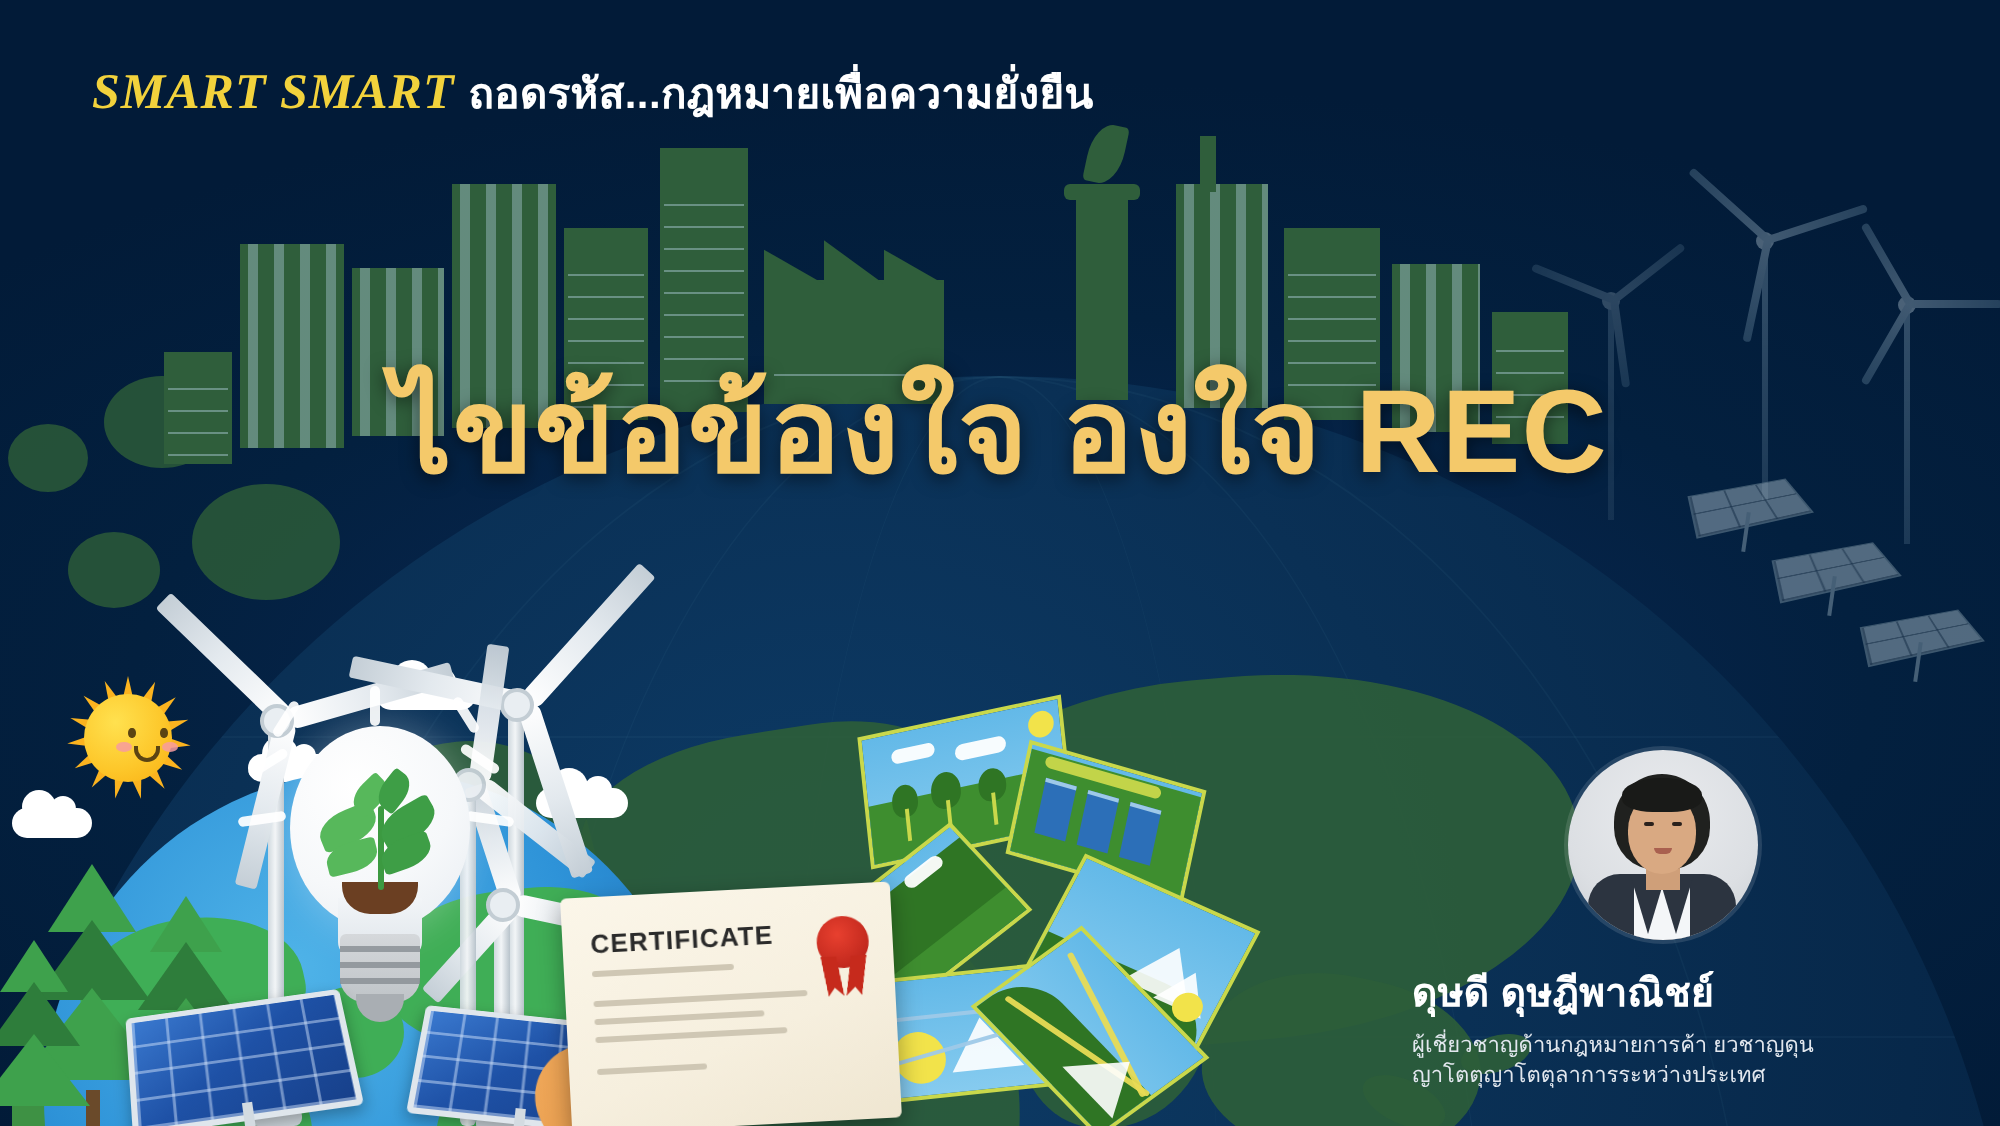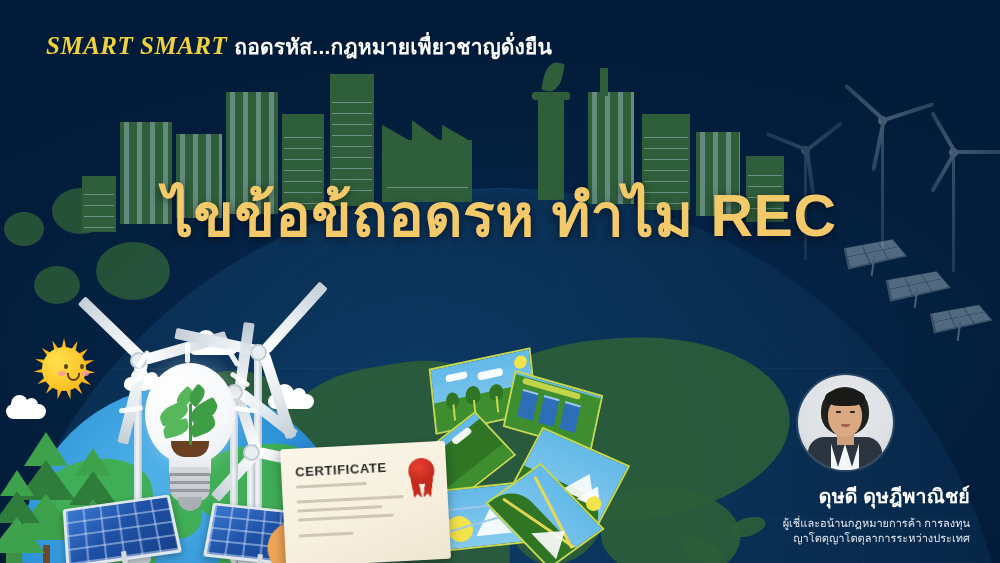--- a/index.html
+++ b/index.html
@@ -102,21 +102,21 @@
   .t1 {
     font-size:59px; line-height:1.08; font-weight:bold; color:#F4C96A;
     letter-spacing:.5px; text-shadow:0 2px 9px rgba(0,0,0,.55);
   }
   .t2 {
     margin-top:9px; font-size:41px; line-height:1.12; font-weight:bold; color:#F4C96A;
     letter-spacing:.3px; text-shadow:0 2px 9px rgba(0,0,0,.55);
   }
 
   
-  .presenter { position:absolute; right:30px; bottom:16px; width:250px; text-align:right; z-index:45; }
+  .presenter { position:absolute; right:44px; bottom:16px; width:250px; text-align:left; z-index:45; }
   .avatar {
     width:95px; height:95px; border-radius:50%; margin:0 auto 11px;
     background:radial-gradient(circle at 50% 34%, #e9ebee 0%, #dcdfe3 62%, #c8ccd1 100%);
     position:relative; overflow:hidden; box-shadow:0 0 0 2px rgba(255,255,255,.12);
   }
   .av-hair { position:absolute; left:50%; top:12px; width:48px; height:48px; margin-left:-24px;
              border-radius:50% 50% 44% 44%; background:#20211f; }
   .av-face { position:absolute; left:50%; top:22px; width:34px; height:40px; margin-left:-17px;
              border-radius:47% 47% 52% 52%; background:#d9a982; }
   .av-fringe{ position:absolute; left:50%; top:14px; width:40px; height:17px; margin-left:-20px;
@@ -387,26 +387,26 @@
       <div class="bld" style="left:746px;bottom:14px;width:38px;height:66px;">
           <div class="lines"></div>
         </div>
       <div class="bld" style="left:82px;bottom:4px;width:34px;height:56px;">
           <div class="lines"></div>
         </div>
     </div>
   </div>
 
   <div class="hdr">
-    <span class="sg">SMART SMART</span><span class="th">ถอดรหัส...กฎหมายเพื่ยวชาญดั่งยืน</span>
+    <span class="sg">SMART SMART</span><span class="th">ถอดรหัส...กฎหมายเพื่อความยั่งยืน</span>
   </div>
 
 
   <div class="title-wrap">
-    <div class="t1">ไขข้อข้ถอดรห ทำไม REC</div>
+    <div class="t1">ไขข้อข้องใจ องใจ REC</div>
   </div>
 
   <div class="cloud" style="left:6px;top:404px;width:40px;height:15px;">
     <i style="position:absolute;left:5px;top:-9px;width:17px;height:17px;border-radius:50%;background:#fff;display:block"></i>
     <i style="position:absolute;left:19px;top:-6px;width:13px;height:13px;border-radius:50%;background:#fff;display:block"></i>
   </div>
   <div class="cloud" style="left:124px;top:377px;width:42px;height:14px;">
     <i style="position:absolute;left:7px;top:-9px;width:18px;height:18px;border-radius:50%;background:#fff;display:block"></i>
     <i style="position:absolute;left:22px;top:-5px;width:12px;height:12px;border-radius:50%;background:#fff;display:block"></i>
   </div>
@@ -648,17 +648,17 @@
         <div class="av-lapR"></div>
       <div class="av-neck"></div>
       <div class="av-hair"></div>
       <div class="av-face"></div>
       <div class="av-fringe"></div>
       <div class="av-eye l"></div>
         <div class="av-eye r"></div>
       <div class="av-mouth"></div>
     </div>
     <div class="p-name">ดุษดี ดุษฎีพาณิชย์</div>
-    <div class="p-role">ผู้เชี่และอน้านกฎหมายการค้า การลงทุน</div>
+    <div class="p-role">ผู้เชี่ยวชาญด้านกฎหมายการค้า ยวชาญดุน</div>
     <div class="p-role" style="margin-top:0">ญาโตตุญาโตตุลาการระหว่างประเทศ</div>
   </div>
 
 </div>
 
 </body></html>

